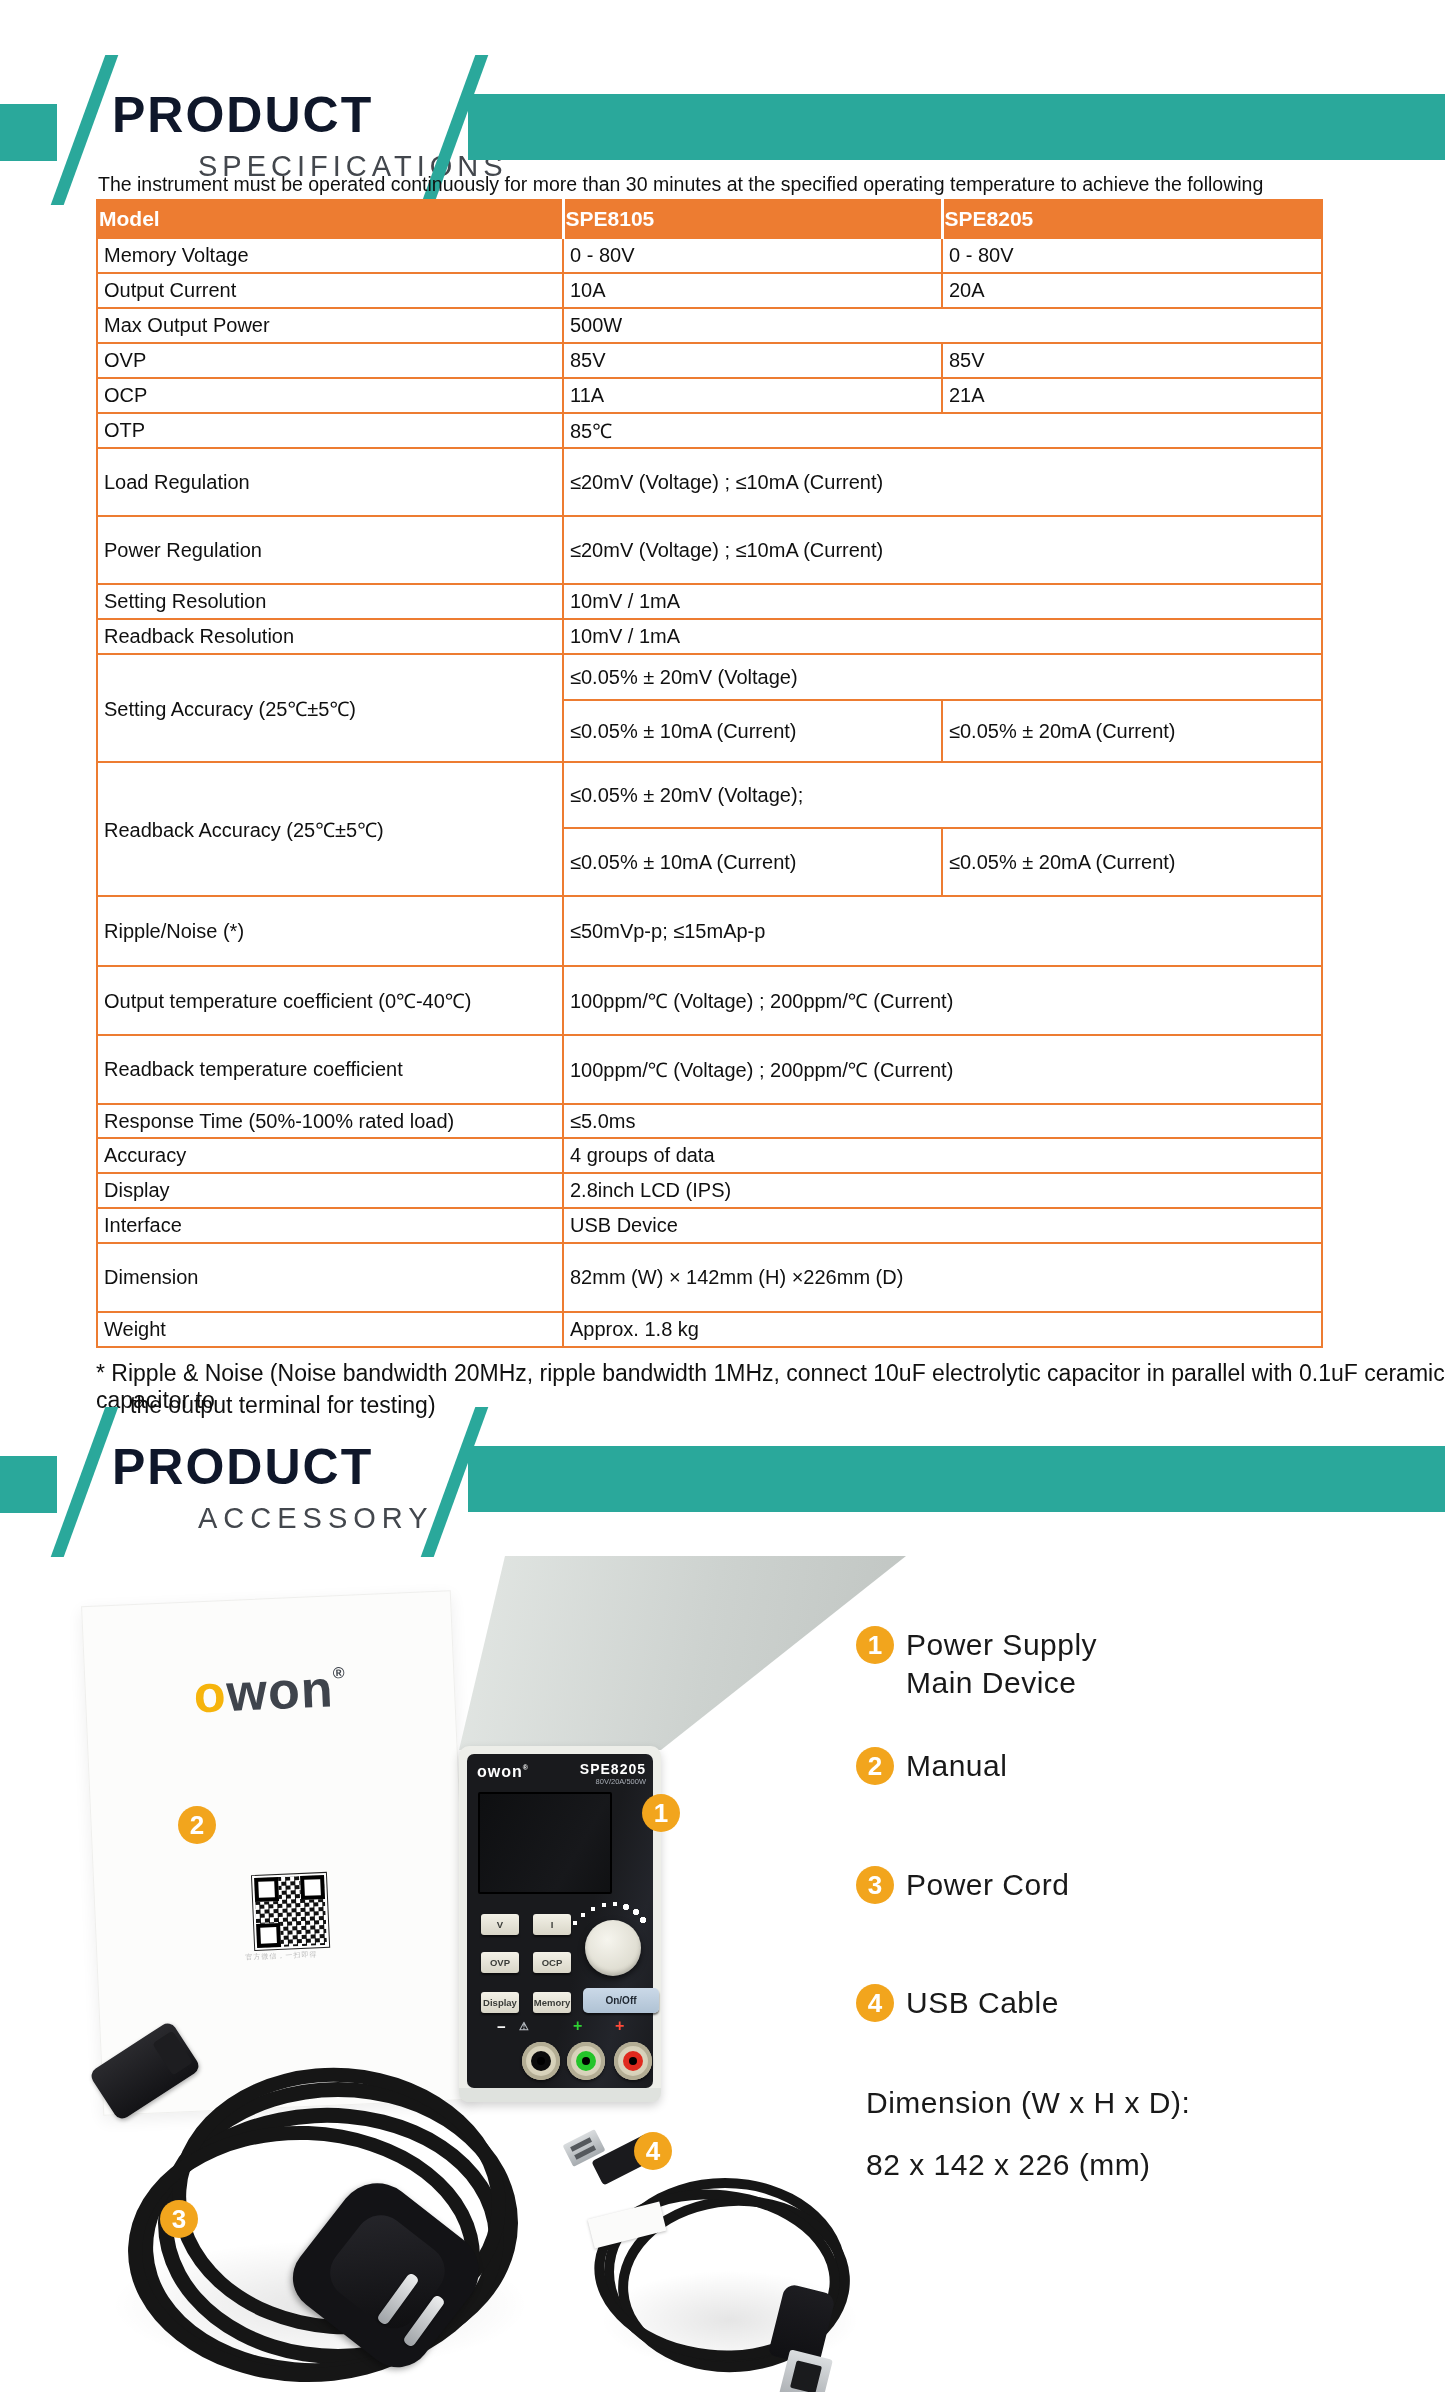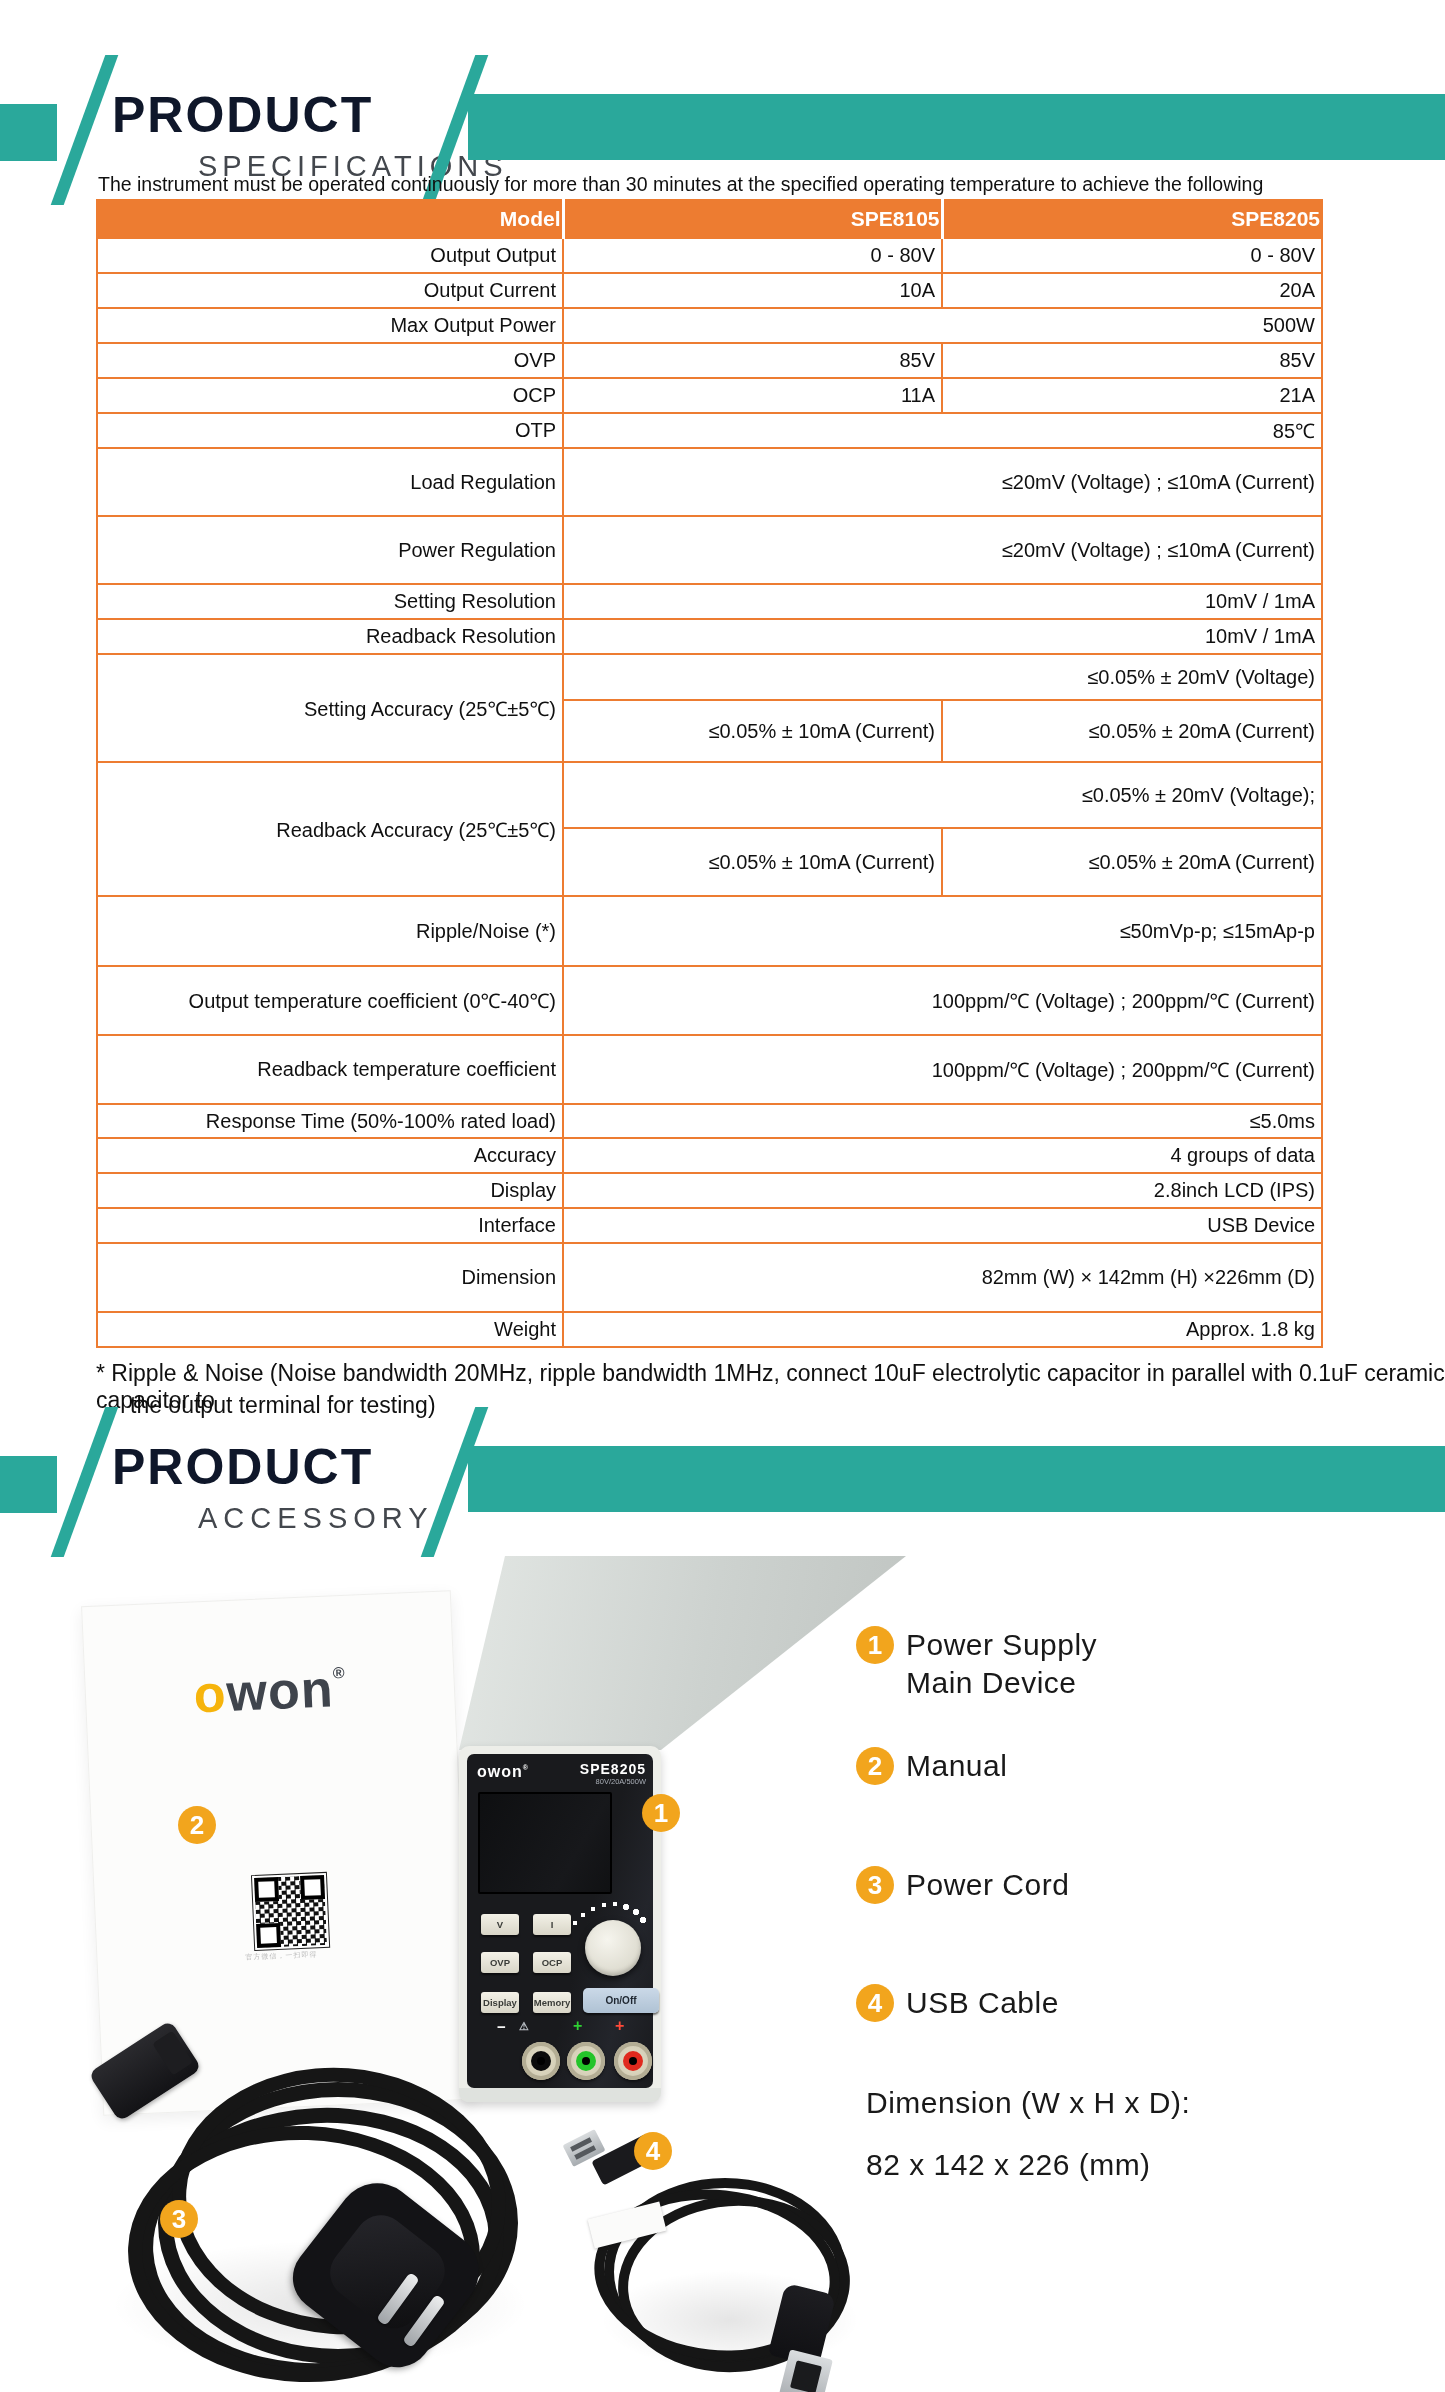--- a/index.html
+++ b/index.html
@@ -16,21 +16,21 @@
                 color:#0f172a;letter-spacing:2px;}
   .banner .sub{position:absolute;left:198px;top:104px;font-size:29px;color:#43474D;letter-spacing:5px;}
   .banner .bar-right{position:absolute;left:468px;top:48px;width:977px;height:66px;background:#2AA89B;}
 
   
   .intro{position:absolute;left:98px;top:173px;width:1280px;font-size:19.5px;color:#101010;}
   .note{position:absolute;font-size:23px;color:#101010;}
 
   
   table.spec{position:absolute;left:96px;top:199px;width:1225px;border-collapse:collapse;
-             table-layout:fixed;text-align:right;font-size:20px;color:#101010;}
+             table-layout:fixed;text-align:left;font-size:20px;color:#101010;}
   .spec th{background:#ED7C31;color:#fff;font-weight:700;font-size:21px;border:2px solid #ED7C31;height:34px;}
   .spec th + th{border-left:3px solid #ffffff;}
   .spec td{border:2px solid #ED7C31;padding:0 6px;}
   tr.h34{height:34px;} tr.h35{height:35px;} tr.h46{height:46px;} tr.h62{height:62px;}
   tr.h66{height:66px;} tr.h68{height:68px;} tr.h69{height:69px;} tr.h70{height:70px;}
 
   
   .acc-badge{position:absolute;width:38px;height:38px;border-radius:50%;background:#F2A51D;
              color:#fff;font-size:26px;font-weight:700;text-align:center;line-height:39px;}
   .acc-label{position:absolute;font-size:30px;color:#191919;letter-spacing:0.5px;}
@@ -142,21 +142,21 @@
         <col style="width:379px">
         <col style="width:380px">
       </colgroup>
     <tbody>
         <tr class="h34">
       <th>Model</th>
       <th>SPE8105</th>
       <th>SPE8205</th>
     </tr>
     <tr class="h35">
-      <td>Output Output</td>
+      <td>Memory Voltage</td>
       <td>0 - 80V</td>
       <td>0 - 80V</td>
     </tr>
     <tr class="h35">
       <td>Output Current</td>
       <td>10A</td>
       <td>20A</td>
     </tr>
     <tr class="h35">
       <td>Max Output Power</td>

